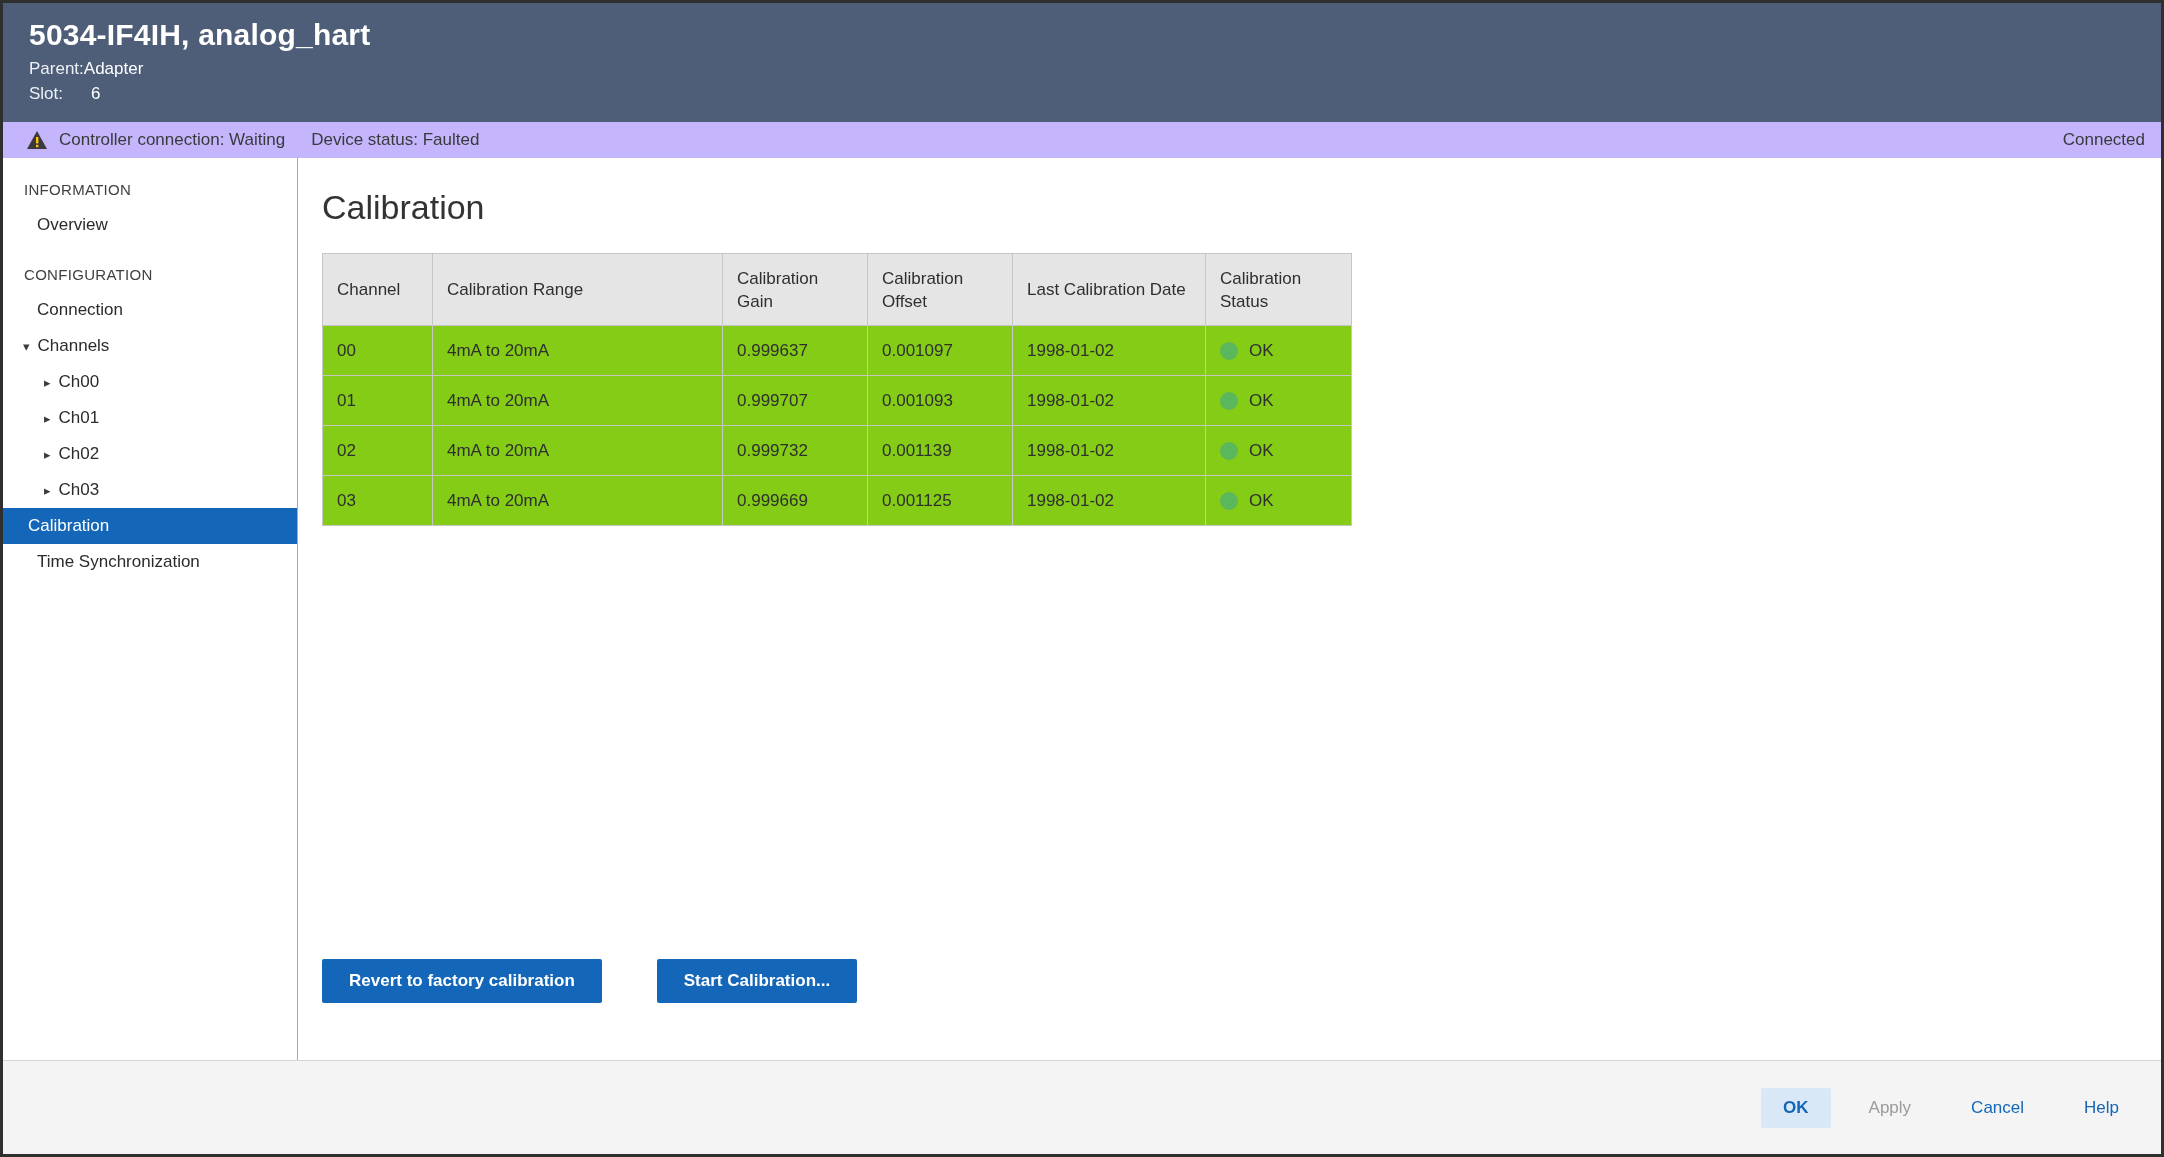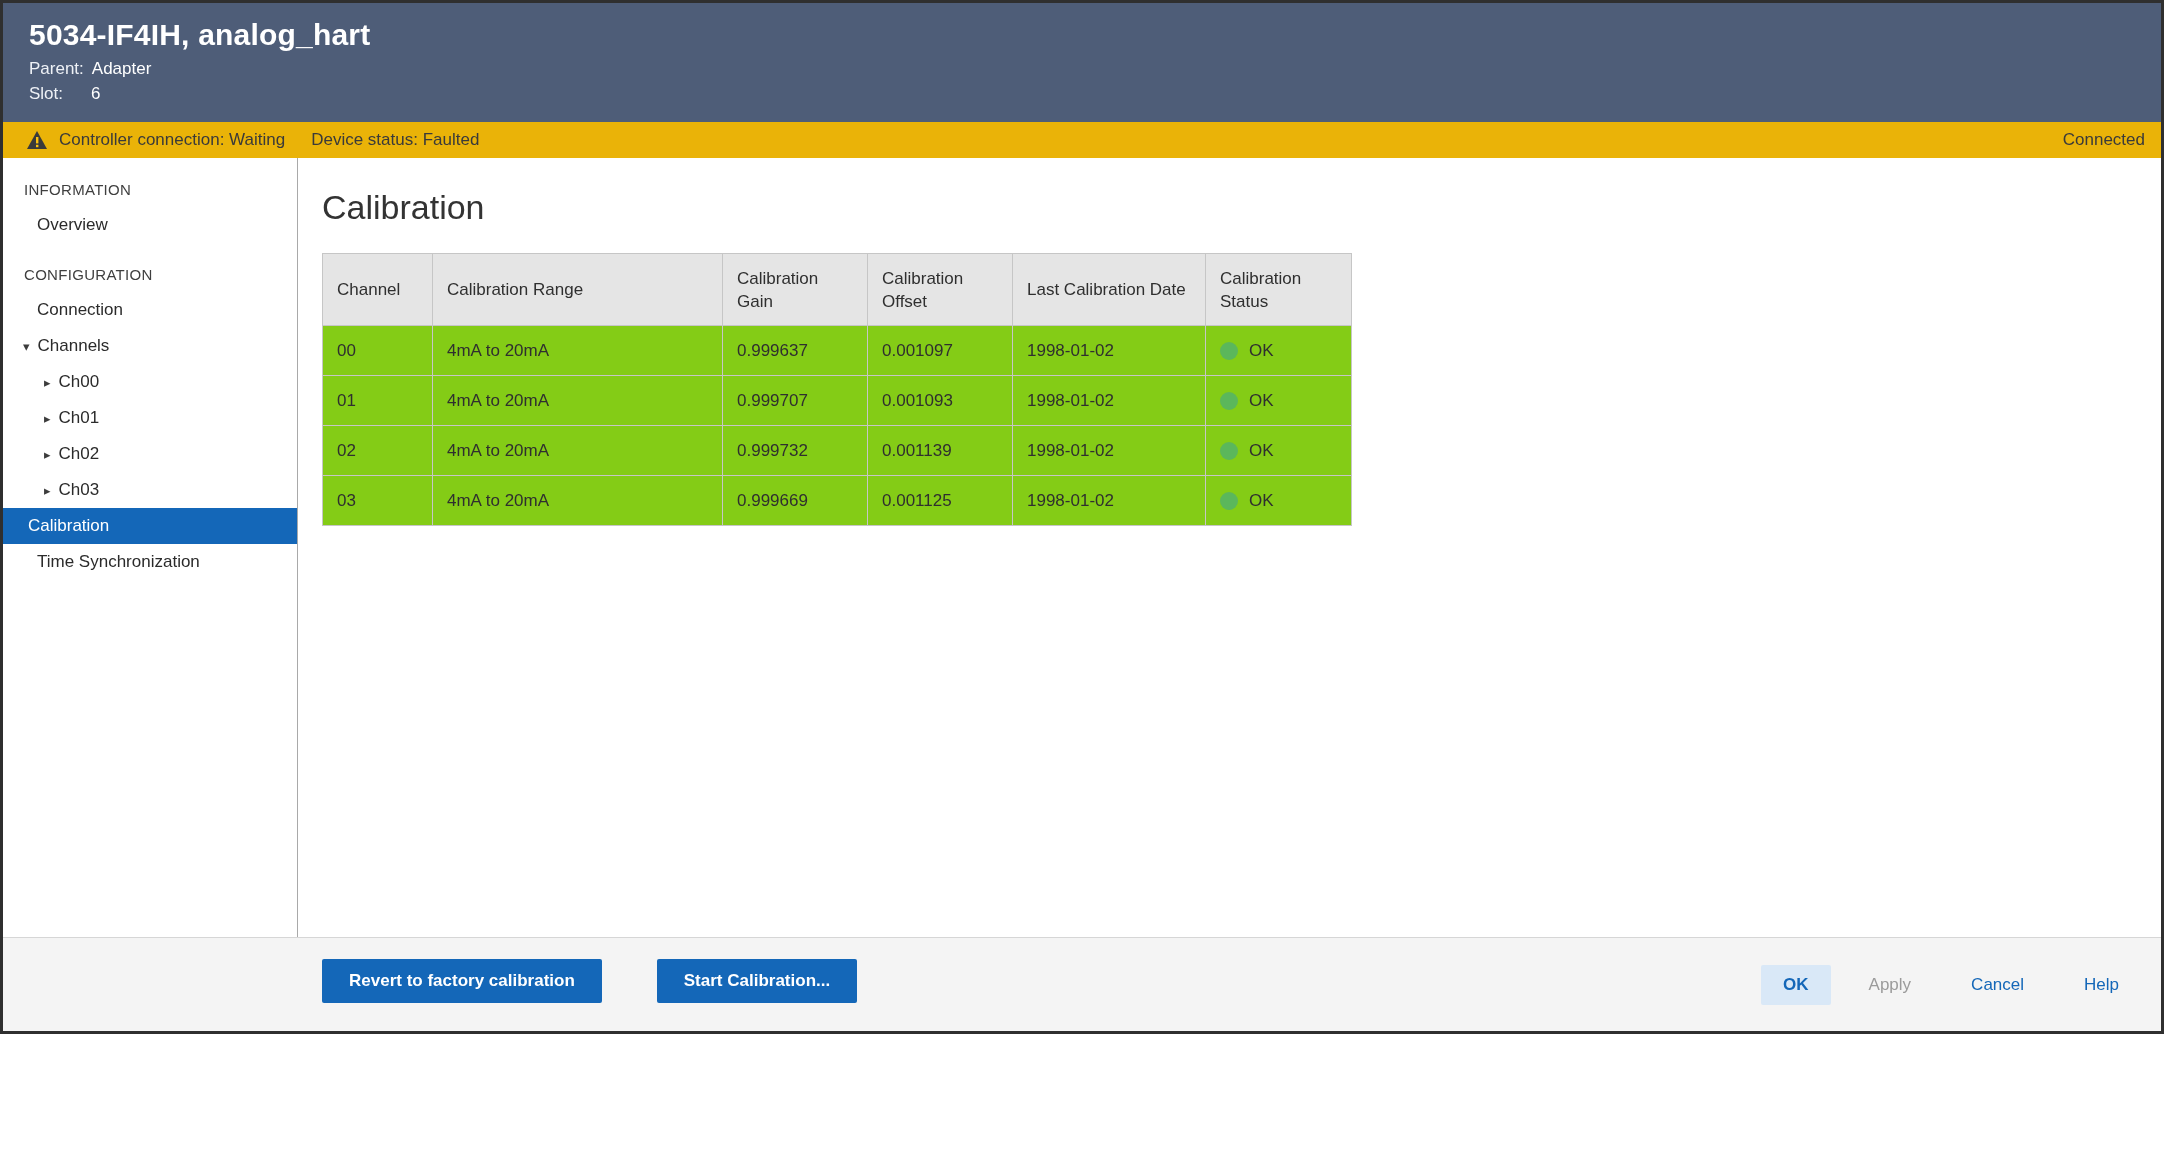--- a/index.html
+++ b/index.html
@@ -1,31 +1,31 @@
 <!DOCTYPE html>
 <html><head>
 <meta charset="utf-8">
 <style>
   * { box-sizing: border-box; margin: 0; padding: 0; }
   html,body { width: 2164px; height: 1157px; }
   body { font-family: "Liberation Sans", sans-serif; background: #ffffff; }
 
-  .window { width: 2164px; height: 1034px; border: 3px solid #2f2f2f;
+  .window { width: 2164px; height: 1157px; border: 3px solid #2f2f2f;
             display: flex; flex-direction: column; background: #fff; overflow: hidden; }
 
   
   .titlebar { height: 119px; flex: 0 0 auto; background: #4E5D78; color: #fff;
               padding: 13px 0 0 26px; }
   .titlebar .title { font-size: 30px; font-weight: 600; line-height: 38px; letter-spacing: .2px; }
-  .meta-line { font-size: 17px; color: #eef1f6; margin-top: 5px; display: flex; gap: 8px; line-height: 20px; }
+  .meta-line { font-size: 17px; color: #eef1f6; margin-top: 5px; display: flex; line-height: 20px; }
   .meta-line .meta-value { color: #ffffff; }
   .meta-line.slot { gap: 28px; }
 
   
-  .banner { height: 36px; flex: 0 0 auto; background: #eab308; color: #3a3a3a;
+  .banner { height: 36px; flex: 0 0 auto; background: #c4b5fd; color: #3a3a3a;
             display: flex; align-items: center; padding: 0 16px 0 24px; font-size: 17px; }
   .banner .warn-icon { display: inline-flex; margin-right: 12px; }
   .banner .banner-text + .banner-text { margin-left: 26px; }
   .banner .spacer { flex: 1; }
 
   
   .body { flex: 1; display: flex; min-height: 0; background: #fff; }
 
   
   .sidebar { width: 295px; flex: 0 0 auto; border-right: 1px solid #a9a9a9;

